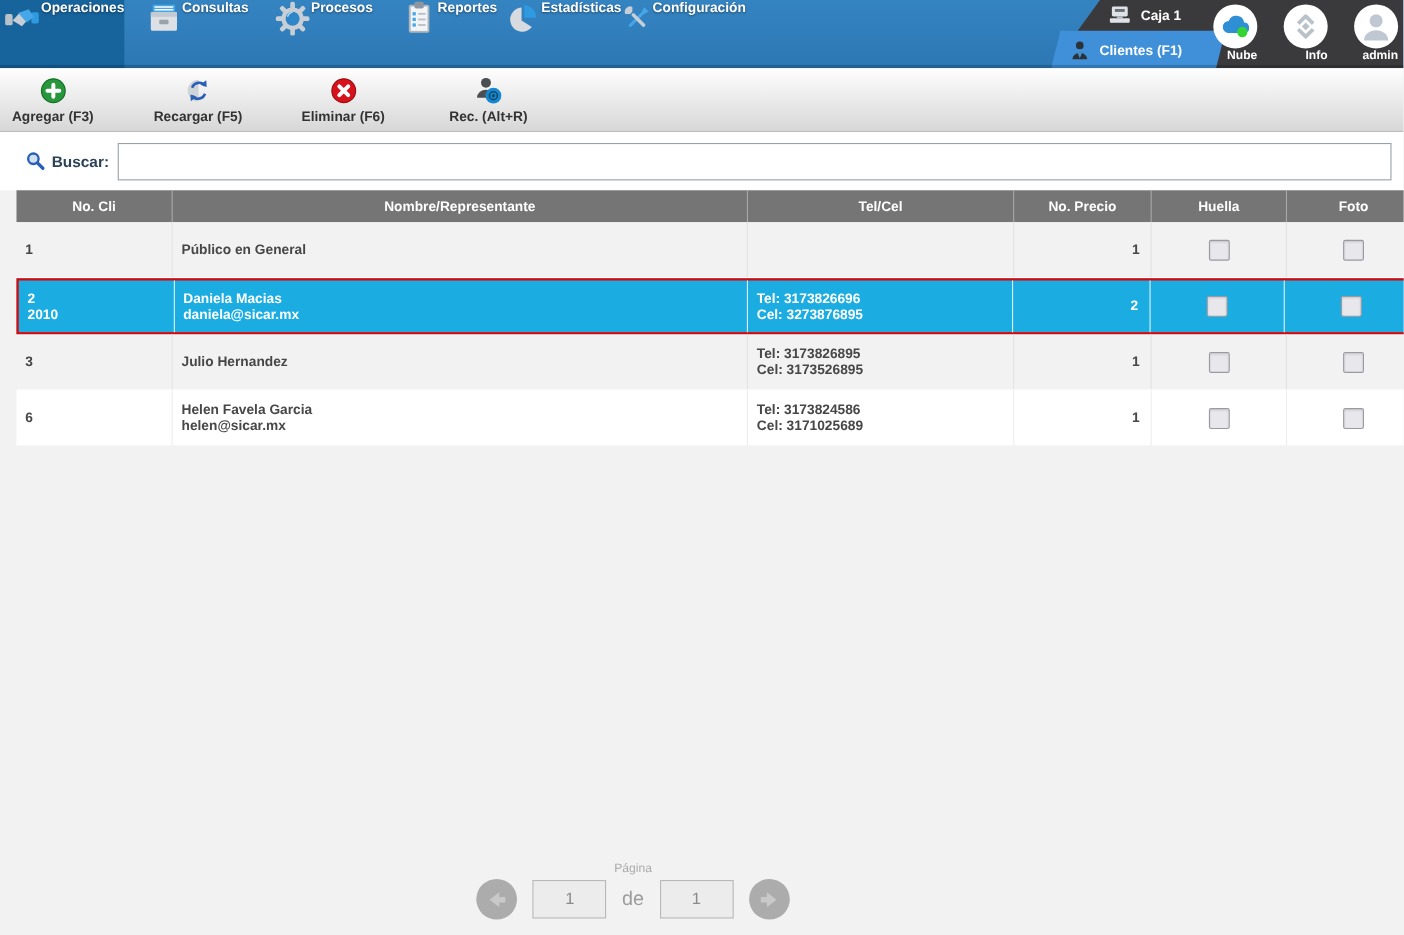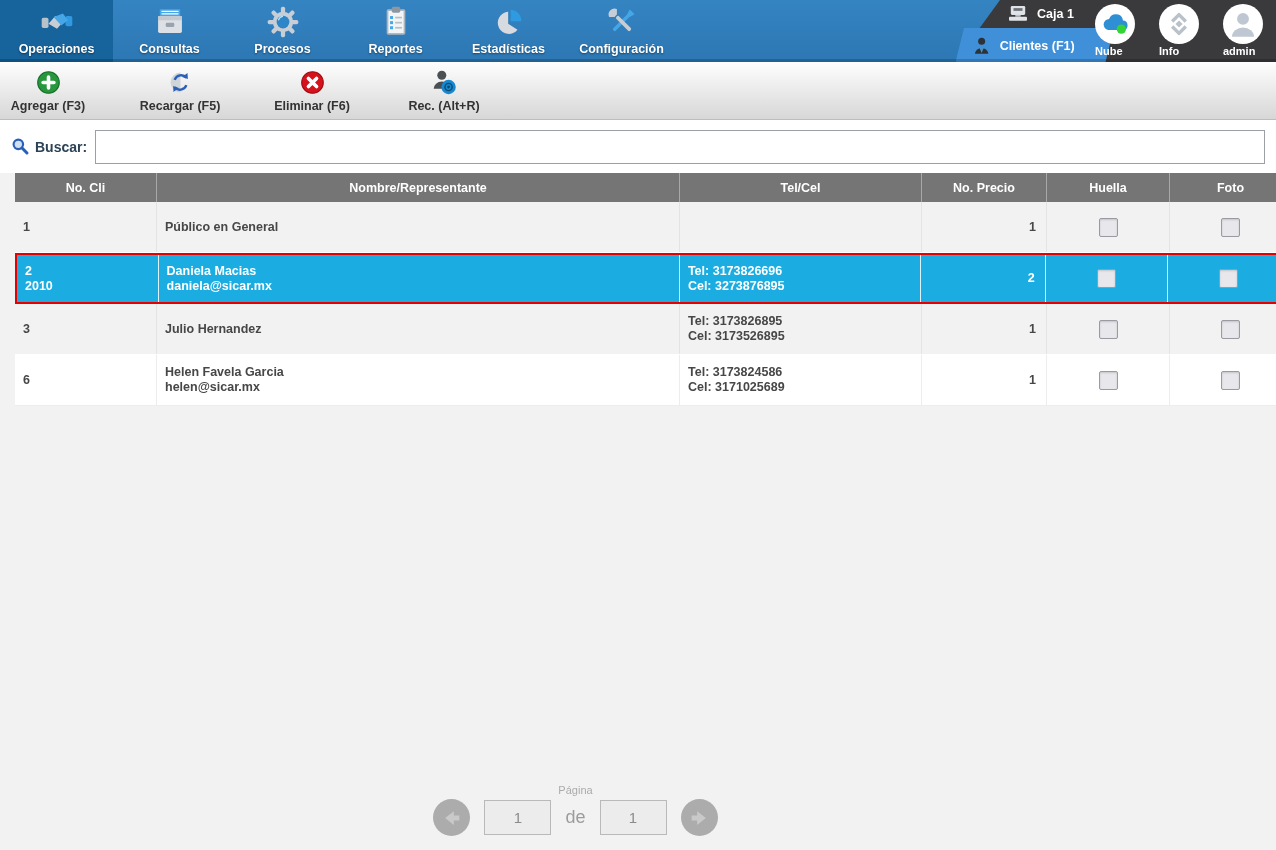--- a/index.html
+++ b/index.html
@@ -8,55 +8,55 @@
     background:#f2f2f2;
     font-family:"Liberation Sans","DejaVu Sans",sans-serif;
     -webkit-font-smoothing:antialiased;
   }
   
   .topnav{position:absolute;top:0;left:0;width:1276px;height:62px;
     background:linear-gradient(#3584c2,#2c77b4);}
   .topnav::after{content:"";position:absolute;left:0;bottom:0;width:100%;height:3px;
     background:rgba(0,0,0,0.18);}
   .tabs{display:flex;height:62px;}
-  .tab{width:113px;height:62px;display:flex;flex-direction:column;align-items:center;
+  .tab{width:113px;height:62px;display:flex;flex-direction:row;
     justify-content:flex-end;padding-bottom:6px;box-sizing:border-box;cursor:pointer;}
   .tab.selected{background:#17639c;}
   .tab svg{width:34px;height:34px;margin-bottom:3px;}
   .tab-label{color:#fff;font-weight:bold;font-size:12.5px;text-shadow:0 1px 2px rgba(0,0,0,.45);white-space:nowrap;}
   
   .nav-right{position:absolute;top:0;right:0;width:340px;height:62px;}
   .nav-right-bg{position:absolute;top:0;left:0;width:340px;height:62px;background:#3a3a3c;
     clip-path:polygon(64px 0,340px 0,340px 62px,19px 62px);}
   .caja{position:absolute;left:70px;top:5px;display:flex;align-items:center;gap:7px;
     color:#fff;font-weight:bold;font-size:12.5px;cursor:pointer;}
   .module-band{position:absolute;top:28px;left:28px;width:150px;height:34px;background:#3f90d8;
     transform:skewX(-14deg);transform-origin:top left;display:flex;align-items:center;
     padding-left:12px;box-sizing:border-box;cursor:pointer;}
   .module-inner{transform:skewX(14deg);display:flex;align-items:center;gap:8px;
     color:#fff;font-weight:bold;font-size:12.5px;white-space:nowrap;}
   .quick-wrap{position:absolute;right:5px;top:4px;display:flex;gap:16px;}
-  .quick{width:48px;display:flex;flex-direction:column;align-items:flex-start;cursor:pointer;}
+  .quick{width:48px;display:flex;flex-direction:column;align-items:flex-end;cursor:pointer;}
   .quick-circle{width:40px;height:40px;border-radius:50%;background:#fff;display:flex;
     align-items:center;justify-content:center;overflow:hidden;}
   .quick-circle svg{width:34px;height:34px;}
   .quick-label{color:#fff;font-weight:bold;font-size:11px;margin-top:1px;}
   
   .toolbar{position:absolute;top:62px;left:0;width:1276px;height:58px;box-sizing:border-box;
     background:linear-gradient(#fefefe,#d7d7d7);border-bottom:1px solid #bdbdbd;
     display:flex;align-items:center;padding-left:2px;gap:40px;}
   .tbtn{width:92px;height:54px;display:flex;flex-direction:column;align-items:center;
     justify-content:center;gap:3px;box-sizing:border-box;border:3px solid transparent;
     background:transparent;cursor:pointer;font-family:inherit;padding:0;}
   .tbtn svg{width:27px;height:27px;}
   .tbtn .lbl{font-size:12.5px;font-weight:bold;color:#333;white-space:nowrap;}
   .tbtn.highlight{border-color:#e8100c;}
   
   .searchbar{position:absolute;top:120px;left:0;width:1276px;height:53px;background:#fff;
-    display:flex;align-items:center;padding-left:11px;box-sizing:border-box;}
+    display:flex;align-items:center;padding-left:23px;box-sizing:border-box;}
   .searchbar svg{width:19px;height:19px;}
   .search-label{font-size:14px;font-weight:bold;color:#2c4257;margin-left:5px;white-space:nowrap;}
   .search-input{flex:1;height:34px;margin-left:8px;margin-right:11px;border:1px solid #9aa0a6;
     font-size:14px;padding:0 7px;box-sizing:border-box;font-family:inherit;outline:none;}
   
   .table{position:absolute;top:173px;left:0;width:1276px;padding-left:15px;}
   .thead{display:flex;height:29px;background:#757575;}
   .th{display:flex;align-items:center;justify-content:center;color:#fff;font-weight:bold;
     font-size:12.5px;box-sizing:border-box;border-right:1px solid #a8a8a8;cursor:pointer;}
   .c1{width:142px;}.c2{width:523px;}.c3{width:242px;}.c4{width:125px;}.c5{width:123px;}.c6{width:121px;}

